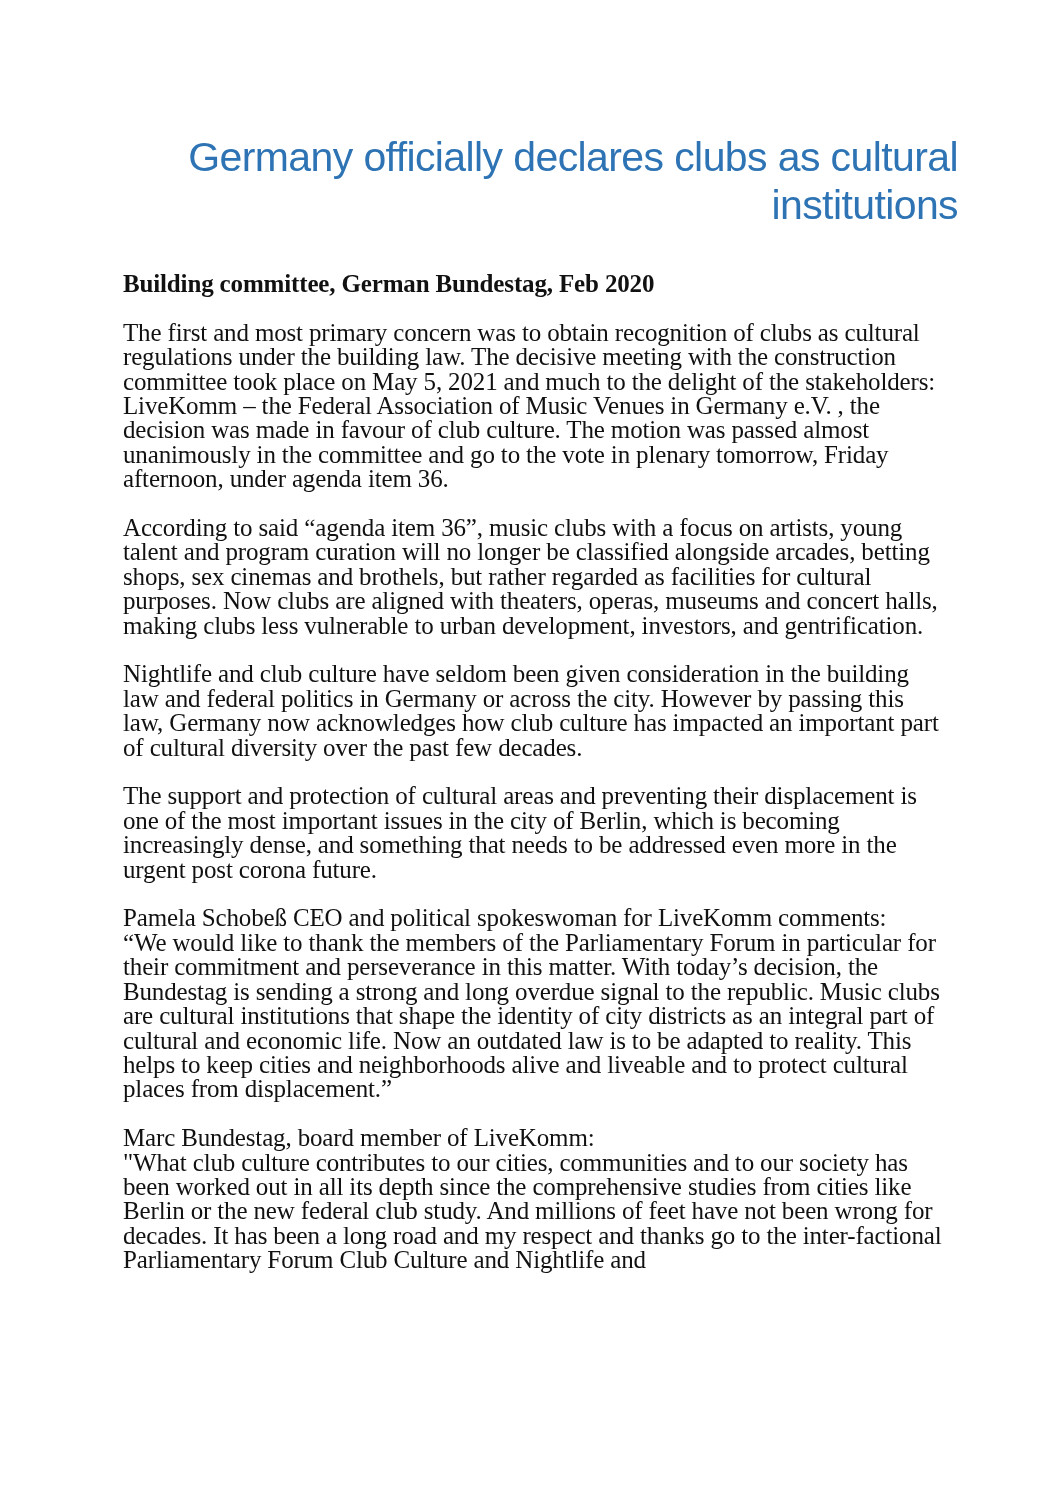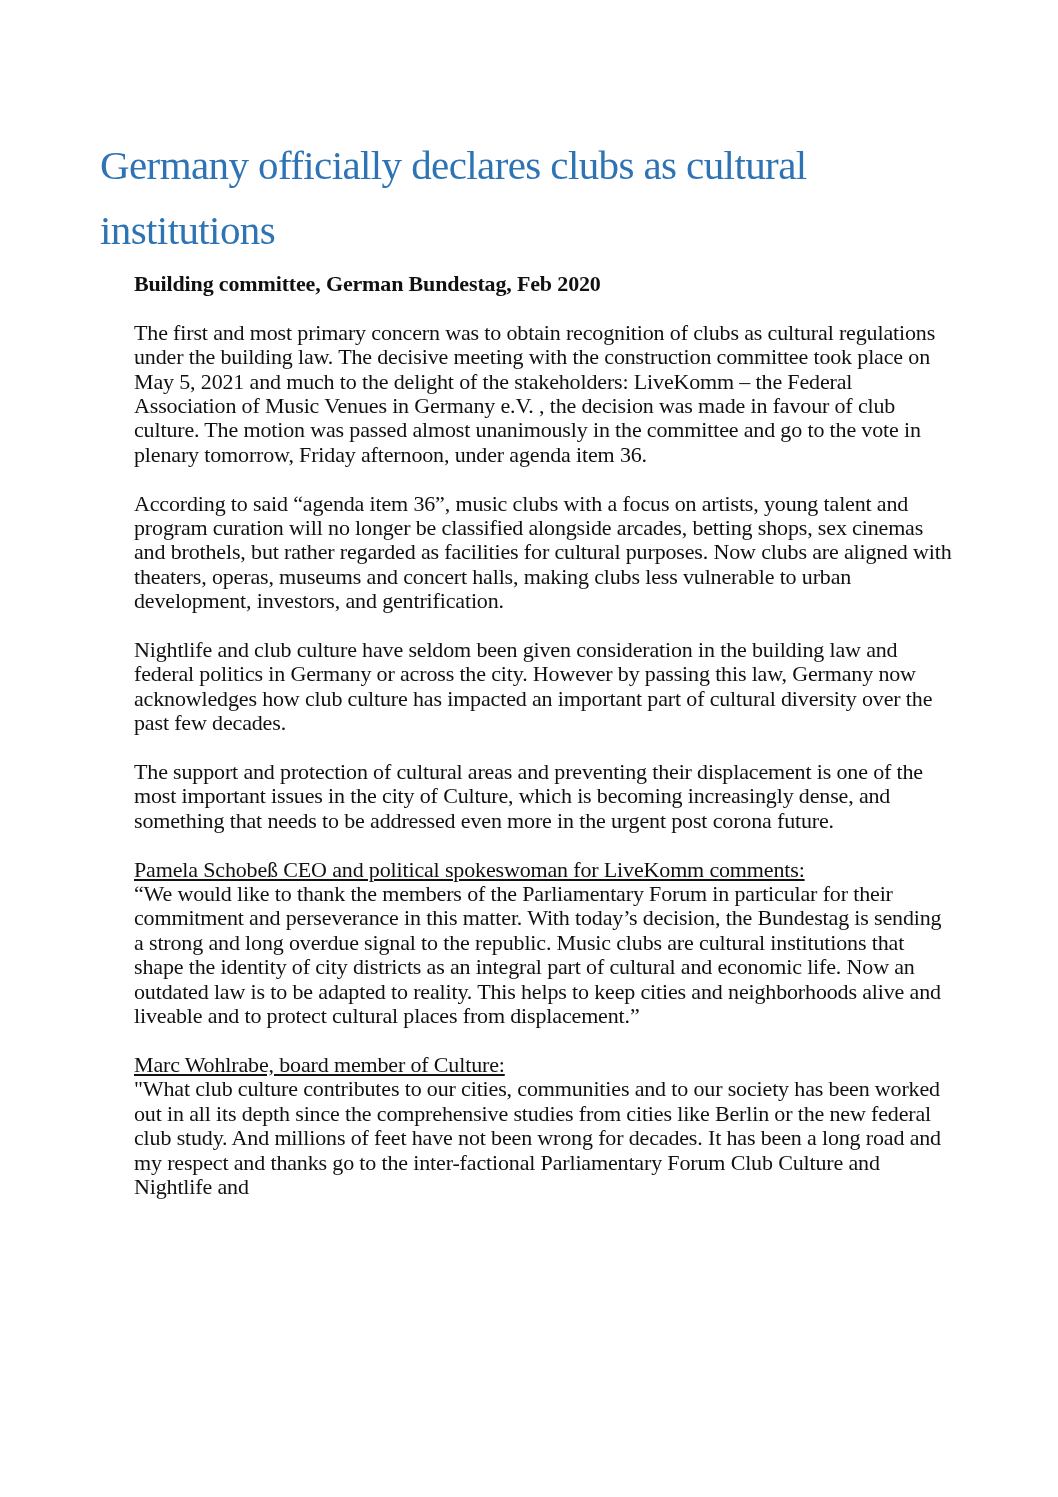--- a/index.html
+++ b/index.html
@@ -19,66 +19,65 @@
       top: 0;
       width: 1058px;
       height: 1497px;
       background: #ffffff;
     }
     .title {
       position: absolute;
       left: 100px;
       top: 133px;
       width: 858px;
-      text-align: left;
-      font-family: Liberation Serif, serif;
+      text-align: right;
+      font-family: Liberation Sans, sans-serif;
       font-size: 41px;
-      line-height: 65px;
+      line-height: 48px;
       color: #2E74B5;
       letter-spacing: -0.6px;
       margin: 0;
       font-weight: normal;
     }
     .body {
       position: absolute;
-      left: 134px;
+      left: 123px;
       top: 272px;
       width: 820px;
       font-family: "Liberation Serif", "DejaVu Serif", serif;
-      font-size: 22px;
+      font-size: 25px;
       line-height: 24.4px;
       color: #111111;
     }
     .body p {
       margin: 0 0 24.4px 0;
       letter-spacing: -0.15px;
     }
     .subhead {
       font-weight: bold;
     }
     .quote-intro {
       margin: 0 !important;
-      text-decoration: underline;
     }
     .quote {
     }
   </style>
 </head>
 <body>
 
 <div class="page">
   <h1 class="title">Germany officially declares clubs as cultural institutions</h1>
 
   <div class="body">
     <p class="subhead">Building committee, German Bundestag, Feb 2020</p>
 
     <p>The first and most primary concern was to obtain recognition of clubs as cultural regulations under the building law. The decisive meeting with the construction committee took place on May 5, 2021 and much to the delight of the stakeholders: LiveKomm – the Federal Association of Music Venues in Germany e.V. , the decision was made in favour of club culture. The motion was passed almost unanimously in the committee and go to the vote in plenary tomorrow, Friday afternoon, under agenda item 36.</p>
     <p>According to said “agenda item 36”, music clubs with a focus on artists, young talent and program curation will no longer be classified alongside arcades, betting shops, sex cinemas and brothels, but rather regarded as facilities for cultural purposes. Now clubs are aligned with theaters, operas, museums and concert halls, making clubs less vulnerable to urban development, investors, and gentrification.</p>
     <p>Nightlife and club culture have seldom been given consideration in the building law and federal politics in Germany or across the city. However by passing this law, Germany now acknowledges how club culture has impacted an important part of cultural diversity over the past few decades.</p>
-    <p>The support and protection of cultural areas and preventing their displacement is one of the most important issues in the city of Culture, which is becoming increasingly dense, and something that needs to be addressed even more in the urgent post corona future.</p>
+    <p>The support and protection of cultural areas and preventing their displacement is one of the most important issues in the city of Berlin, which is becoming increasingly dense, and something that needs to be addressed even more in the urgent post corona future.</p>
 
     <p class="quote-intro">Pamela Schobeß CEO and political spokeswoman for LiveKomm comments:</p>
     <p class="quote">“We would like to thank the members of the Parliamentary Forum in particular for their commitment and perseverance in this matter. With today’s decision, the Bundestag is sending a strong and long overdue signal to the republic. Music clubs are cultural institutions that shape the identity of city districts as an integral part of cultural and economic life. Now an outdated law is to be adapted to reality. This helps to keep cities and neighborhoods alive and liveable and to protect cultural places from displacement.”</p>
 
-    <p class="quote-intro">Marc Wohlrabe, board member of Culture:</p>
+    <p class="quote-intro">Marc Bundestag, board member of LiveKomm:</p>
     <p class="quote">"What club culture contributes to our cities, communities and to our society has been worked out in all its depth since the comprehensive studies from cities like Berlin or the new federal club study. And millions of feet have not been wrong for decades. It has been a long road and my respect and thanks go to the inter-factional Parliamentary Forum Club Culture and Nightlife and</p>
   </div>
 </div>
 
 </body></html>

